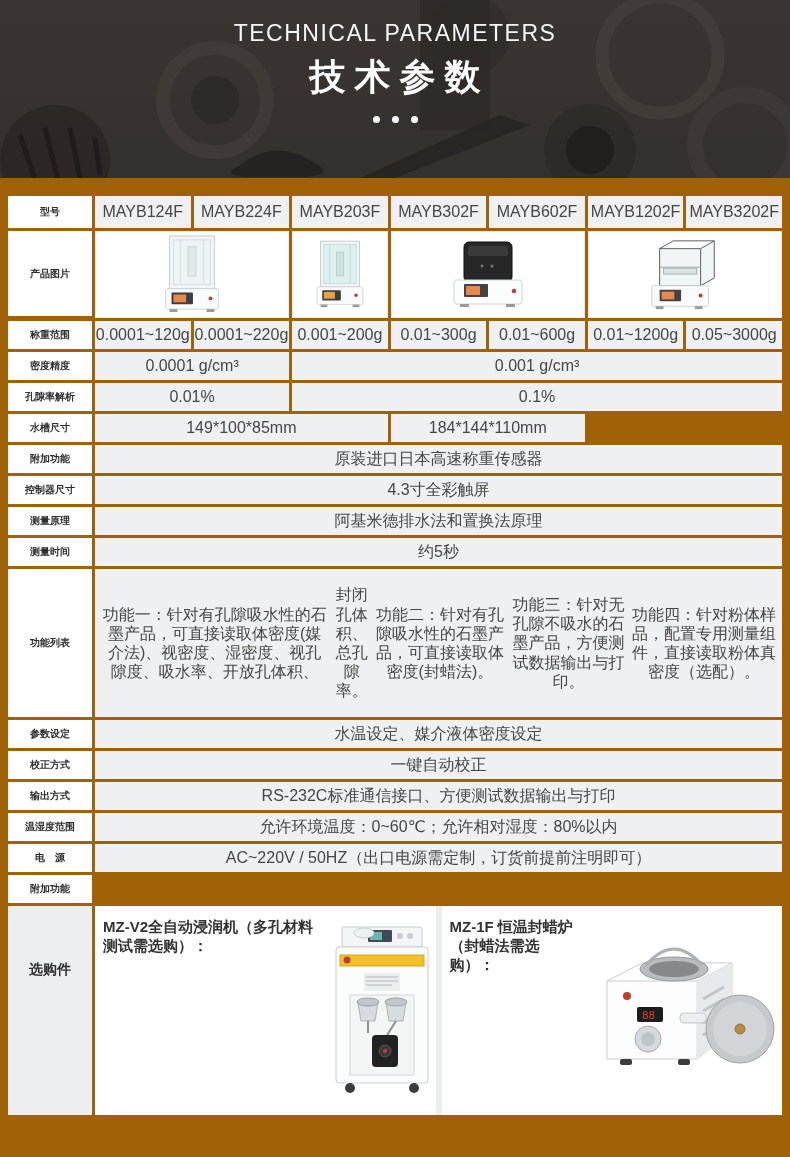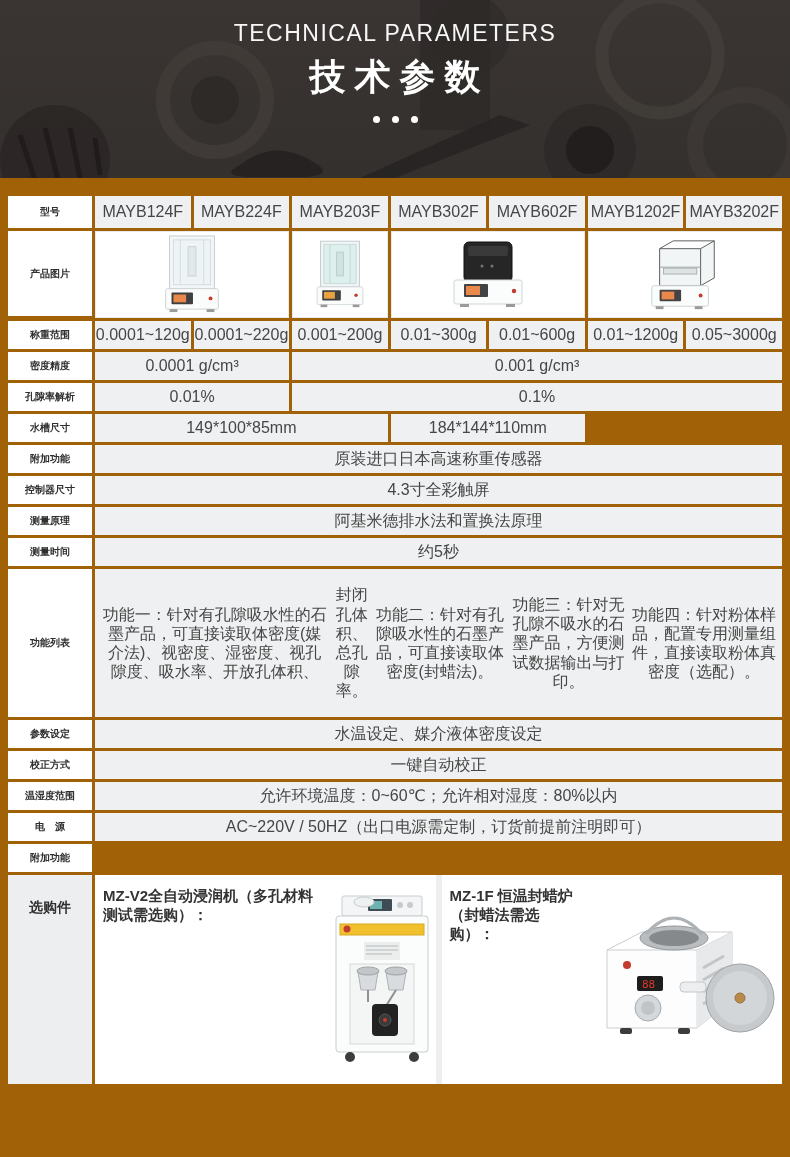--- a/index.html
+++ b/index.html
@@ -25,21 +25,21 @@
   .s2{grid-column:span 2;} .s3{grid-column:span 3;} .s5{grid-column:span 5;} .s7{grid-column:span 7;}
   .h32 .cell{height:32px;} .h28 .cell{height:28px;}
   .row-img .cell{height:85px;}
   .imgc{background:#ffffff;border:1px solid #e7e9ea;}
   .row-func .func{height:148px;flex-direction:row;justify-content:space-evenly;padding:4px 6px;box-sizing:border-box;}
   .func div{line-height:1.2;}
 
   
   .row-opt{display:grid;grid-template-columns:84px 1fr;gap:3px;margin-bottom:0;}
   .opt-lab{background:#edeef0;font-size:14px;font-weight:700;color:#2f2f2f;
-           display:flex;justify-content:center;align-items:flex-start;padding-top:24px;height:209px;box-sizing:border-box;}
+           display:flex;justify-content:center;align-items:flex-start;padding-top:55px;height:209px;box-sizing:border-box;}
   .opt-content{display:flex;background:#ffffff;height:209px;}
   .opt-half{flex:1;display:flex;flex-direction:row;align-items:center;}
   .opt-title{align-self:flex-start;padding:12px 0 4px 8px;font-size:15px;font-weight:600;color:#333333;}
   .opt-divider{width:6px;background:#edeef0;}
   .imgwrap{display:flex;align-items:flex-end;justify-content:center;flex:1;}
 </style>
 </head>
 <body>
 
 <div class="page">
@@ -206,20 +206,24 @@
       </div>
     </div>
 
     <div class="row h28">
       <div class="cell lab">参数设定</div>
       <div class="cell val s7">水温设定、媒介液体密度设定</div>
     </div>
     <div class="row h28">
       <div class="cell lab">校正方式</div>
       <div class="cell val s7">一键自动校正</div>
+    </div>
+    <div class="row h28">
+      <div class="cell lab">输出方式</div>
+      <div class="cell val s7">RS-232C标准通信接口、方便测试数据输出与打印</div>
     </div>
     <div class="row h28">
       <div class="cell lab">温湿度范围</div>
       <div class="cell val s7">允许环境温度：0~60℃；允许相对湿度：80%以内</div>
     </div>
     <div class="row h28">
       <div class="cell lab">电　源</div>
       <div class="cell val s7">AC~220V / 50HZ（出口电源需定制，订货前提前注明即可）</div>
     </div>
     <div class="row h28">

